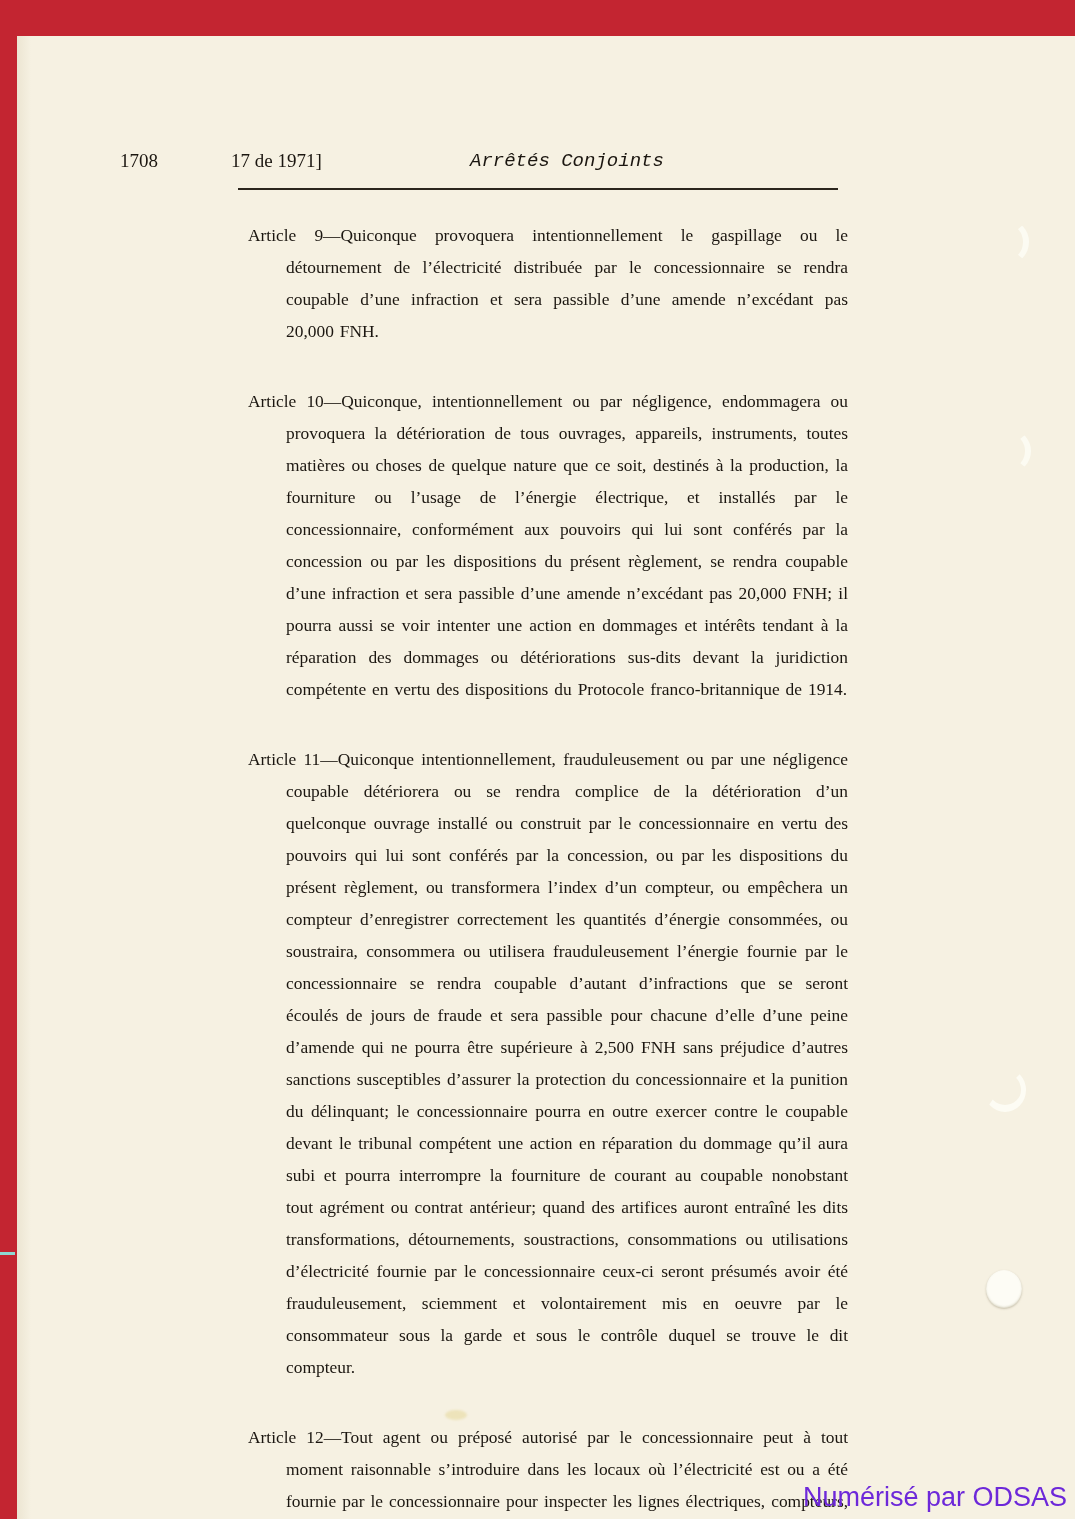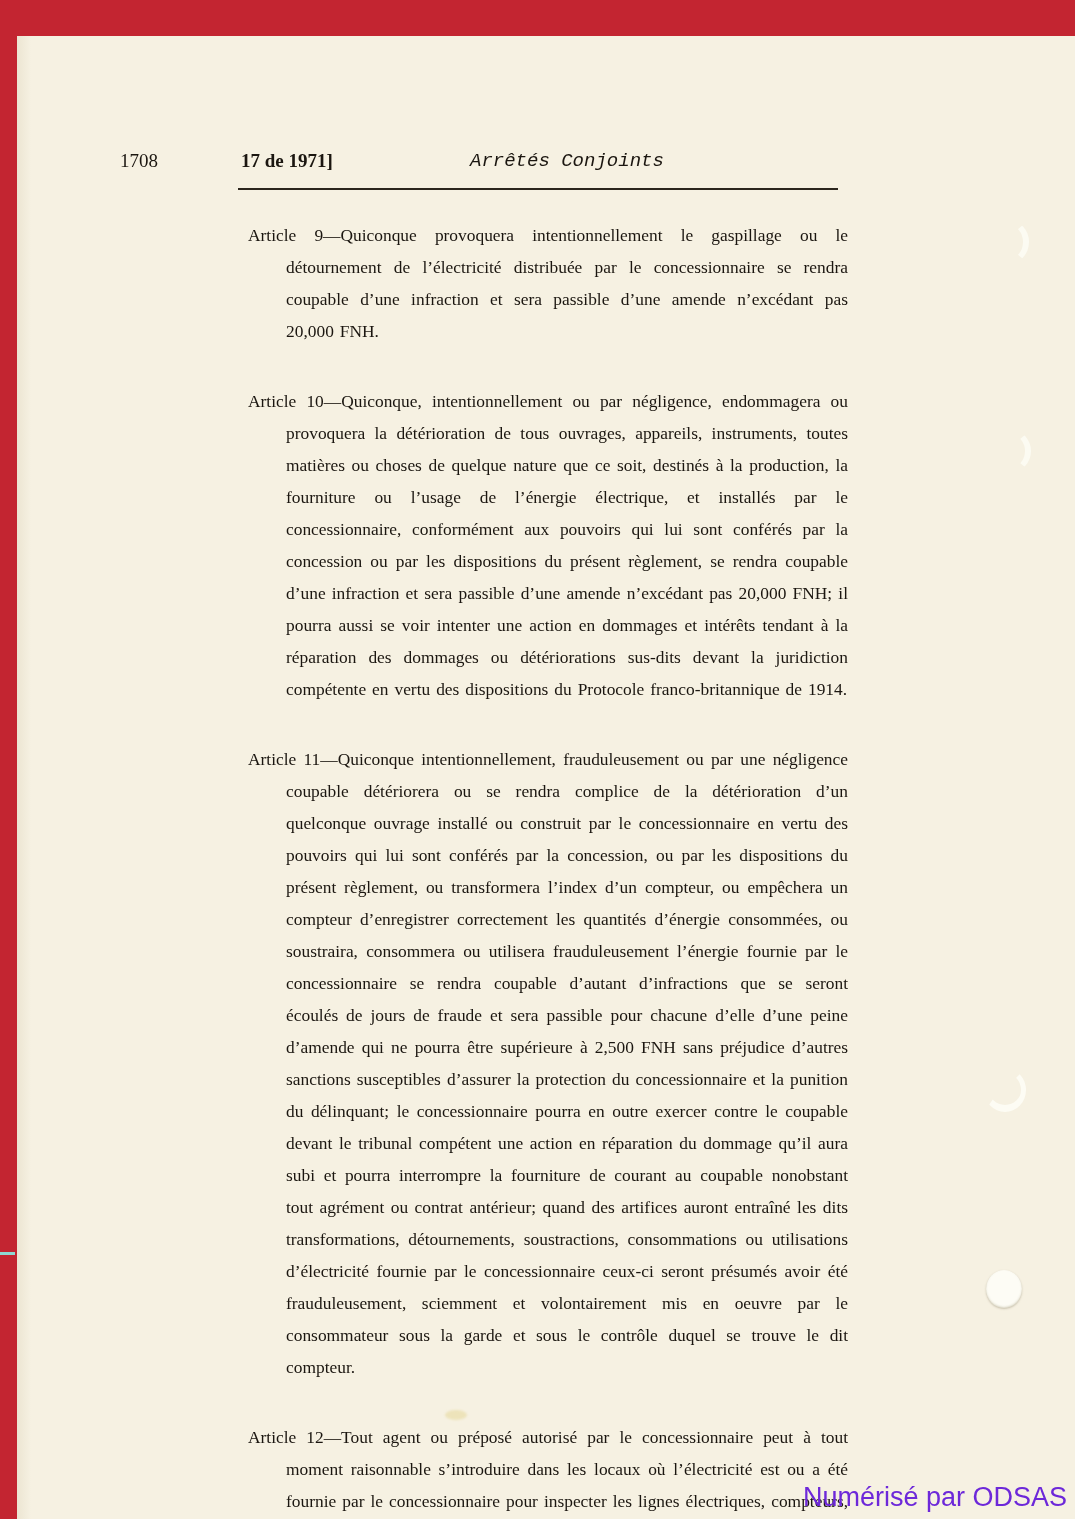--- a/index.html
+++ b/index.html
@@ -27,22 +27,22 @@
     position: absolute; top: 36px; left: 17px;
     width: 14px; height: 1483px;
     background: linear-gradient(90deg, #ece5d2, #f6f1e2);
   }
   
   .pageno {
     position: absolute; top: 150px; left: 120px;
     font-size: 19px;
   }
   .issue-ref {
-    position: absolute; top: 150px; left: 241px;
-    font-size: 19px; font-weight: bold; text-align: center;
+    position: absolute; top: 150px; left: 231px;
+    font-size: 19px; font-weight: normal; text-align: center;
   }
   .running-title {
     position: absolute; top: 150px; left: 470px;
     font-size: 19px; font-style: italic; font-family: Liberation Mono, monospace;
   }
   .header-rule {
     position: absolute; top: 188px; left: 238px;
     width: 600px; height: 2px;
     background: #2c261d;
   }

